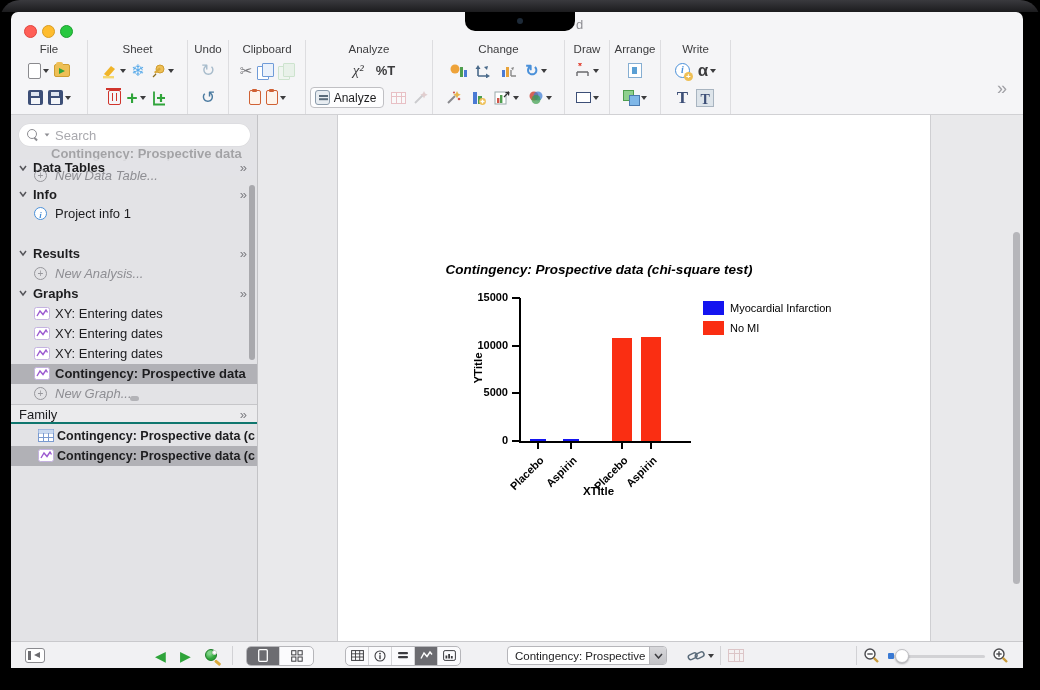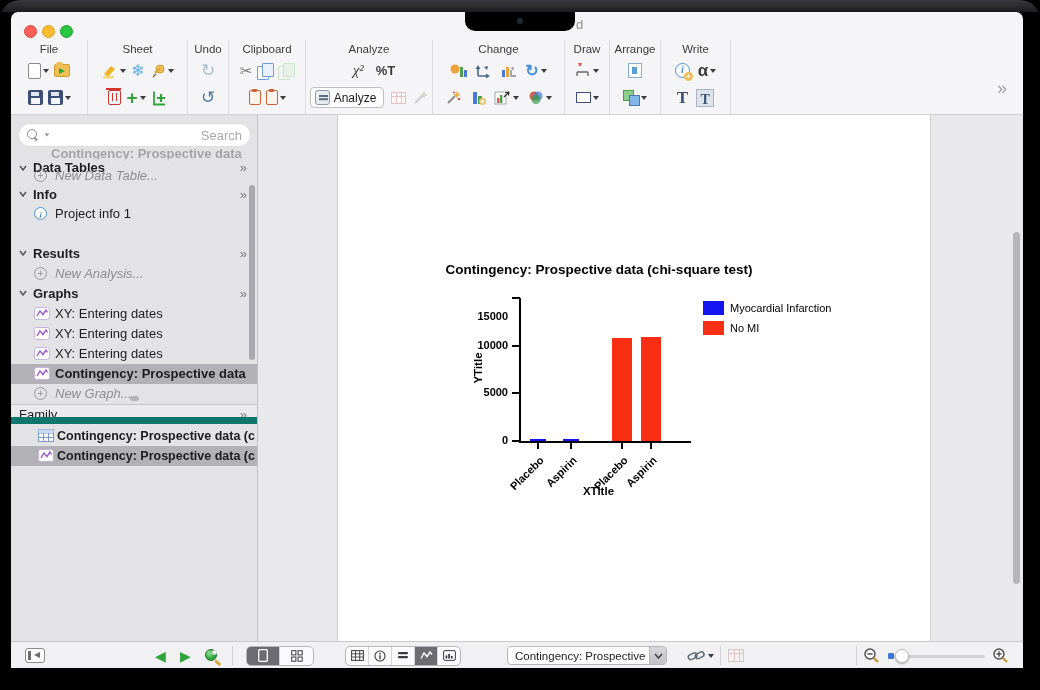--- a/index.html
+++ b/index.html
@@ -67,55 +67,55 @@
   .i-info-circ::before { content:"i"; position:absolute; left:0; top:0; width:100%; text-align:center; font:italic bold 10px "Liberation Serif",serif; color:#4a90d9; line-height:12px; }
   .i-info-circ.gold-plus::after { content:"+"; position:absolute; right:-4px; bottom:-4px; width:9px; height:9px; background:#eebf55; border-radius:50%; color:#fff; font-size:8px; font-weight:bold; text-align:center; line-height:9px; }
   .i-tbox { width:18px; height:18px; border:1px solid #a8b4c0; background:#dde4ea; text-align:center; }
   .i-analyze-badge { width:15px; height:15px; background:#e8edf2; border:1px solid #8a9aaa; border-radius:3px; }
   .i-analyze-badge::before { content:""; position:absolute; left:3px; top:4px; width:9px; height:1.6px; background:#5a6b7a; box-shadow:0 3.2px 0 #5a6b7a; }
   .analyze-btn { display:flex; align-items:center; gap:4px; border:1px solid #c0c0c4; background:#fdfdfe; border-radius:4px; padding:2px 7px 2px 4px; font-size:12px; color:#1d1d1f; }
 
   
   .sidebar { position:absolute; left:0; top:103px; width:247px; height:526px; background:#e3e3e6; border-right:1px solid #c3c3c6; overflow:hidden; }
   .search-box { position:absolute; left:8px; top:9px; width:231px; height:22px; background:#fff; border-radius:11px; display:flex; align-items:center; padding:0 8px; box-shadow:0 0 0 0.5px #d8d8db; }
-  .search-box input { border:none; outline:none; flex:1; font-size:13px; color:#1d1d1f; background:transparent;text-align:right; }
+  .search-box input { border:none; outline:none; flex:1; font-size:13px; color:#1d1d1f; background:transparent; }
   .search-box input::placeholder { color:#a9a9ae; }
   .mag { position:relative; width:13px; height:13px; margin-right:4px; }
   .mag::before { content:""; position:absolute; left:0; top:0; width:8px; height:8px; border:1.6px solid #8e8e93; border-radius:50%; }
   .mag::after { content:""; position:absolute; left:8px; top:8px; width:4px; height:1.6px; background:#8e8e93; transform:rotate(45deg); transform-origin:0 0; }
   .srow { position:absolute; left:0; right:0; height:20px; line-height:20px; font-size:13px; color:#1d1d1f; white-space:nowrap; overflow:hidden; }
   .shdr { font-weight:600; }
   .shdr .lbl { position:absolute; left:22px; }
   .shdr .more, .srow .more { position:absolute; right:10px; color:#7c7c81; font-size:13px; font-weight:400; }
   .chev { position:absolute; left:7px; top:5px; }
   .newitem { color:#8e8e93; font-style:italic; }
   .srow .txt { position:absolute; left:44px; }
   .srow .sic { position:absolute; left:23px; top:3px; }
   .plus-circ { width:13px; height:13px; border:1.3px solid #97979c; border-radius:50%; position:relative; }
   .plus-circ::before { content:"+"; position:absolute; left:0; top:-1px; width:100%; text-align:center; font-size:10px; color:#97979c; line-height:13px; font-style:normal; }
   .info-circ-sm { width:13px; height:13px; border:1.3px solid #4a90d9; border-radius:50%; position:relative; background:#fff; }
   .info-circ-sm::before { content:"i"; position:absolute; left:0; top:0.5px; width:100%; text-align:center; font:italic bold 9px "Liberation Serif",serif; color:#4a90d9; line-height:12px; }
   .selrow { background:#b1b1b6; font-weight:bold; }
   .ghostrow { opacity:.32; font-weight:bold; }
   .hdr-overlay { background:rgba(227,227,230,.82); }
-  .family-hdr { height:20px; background:#ebebed; border-top:1px solid #c6c6c9; border-bottom:7px solid #0f766e; font-weight:400; color:#1d1d1f; }
+  .family-hdr { height:20px; background:#ebebed; border-top:1px solid #c6c6c9; border-bottom:2px solid #0f766e; font-weight:400; color:#1d1d1f; }
   .family-hdr .lbl { position:absolute; left:8px; }
   .famrow { font-weight:bold; font-size:12.5px; }
   .famrow .txt { position:absolute; left:46px; }
   .famrow .sic { position:absolute; left:27px; top:3px; }
   .side-vscroll { position:absolute; right:2px; top:70px; width:6px; height:175px; border-radius:3px; background:#a9a9ad; }
   .side-hdot { position:absolute; left:119px; top:281px; width:9px; height:5px; border-radius:3px; background:#b3b3b7; }
 
   
   .content { position:absolute; left:247px; top:103px; right:0; height:526px; background:#e9e9eb; overflow:hidden; }
   .page { position:absolute; left:79px; top:0; width:594px; height:526px; background:#fff; border-left:1px solid #cfcfd2; border-right:1px solid #cfcfd2; }
   .content-vscroll { position:absolute; right:3px; top:117px; width:7px; height:352px; border-radius:4px; background:#b6b6ba; }
 
   
-  .chart-title { position:absolute; left:30px; top:147px; width:462px; text-align:center; font-size:13.5px; font-weight:bold; color:#000; }
+  .chart-title { position:absolute; left:30px; top:147px; width:462px; text-align:center; font-size:13.5px; font-weight:bold; color:#000;font-style:italic; }
   .y-axis { position:absolute; left:181px; top:183px; width:2px; height:145px; background:#000; }
   .x-axis { position:absolute; left:181px; top:326px; width:172px; height:2px; background:#000; }
   .ytick { position:absolute; width:8px; height:2px; background:#000; }
   .yticklabel { position:absolute; width:60px; text-align:right; font-size:11px; font-weight:bold; color:#000; }
   .xtick { position:absolute; width:2px; height:6px; background:#000; }
   .bar { position:absolute; }
   .xcat { position:absolute; width:60px; height:13px; text-align:right; font-size:11px; font-weight:bold; color:#000; transform:rotate(-45deg); transform-origin:100% 50%; }
   .ytitle { position:absolute; left:100px; top:247px; width:80px; text-align:center; font-size:11.5px; font-weight:bold; transform:rotate(-90deg); }
   .xtitle { position:absolute; left:163px; top:370px; width:195px; text-align:center; font-size:11.5px; font-weight:bold; }
   .lgrow { position:absolute; height:14px; }
@@ -540,21 +540,21 @@
           <div class="xtitle">XTitle</div>
           <div class="y-axis"></div>
           <div class="x-axis"></div>
         <div class="ytick" style="left: 174px; top: 325px;"></div>
             <div class="yticklabel" style="left: 110px; top: 319px;">0</div>
             <div class="ytick" style="left: 174px; top: 277.333px;"></div>
             <div class="yticklabel" style="left: 110px; top: 271.333px;">5000</div>
             <div class="ytick" style="left: 174px; top: 229.667px;"></div>
             <div class="yticklabel" style="left: 110px; top: 223.667px;">10000</div>
             <div class="ytick" style="left: 174px; top: 182px;"></div>
-            <div class="yticklabel" style="left: 110px; top: 176px; margin-top: 19px;">15000</div>
+            <div class="yticklabel" style="left: 110px; top: 176px;">15000</div>
             <div class="bar" style="left: 192px; top: 324px; width: 16px; height: 2px; background: rgb(20, 20, 240);"></div>
             <div class="bar" style="left: 225px; top: 324px; width: 16px; height: 2px; background: rgb(20, 20, 240);"></div>
             <div class="bar" style="left: 274px; top: 222.611px; width: 20px; height: 103.389px; background: rgb(250, 46, 18);"></div>
             <div class="bar" style="left: 303px; top: 221.772px; width: 20px; height: 104.228px; background: rgb(250, 46, 18);"></div>
             <div class="xtick" style="left: 199px; top: 328px;"></div>
             <div class="xcat" style="left: 144px; top: 337px;">Placebo</div>
             <div class="xtick" style="left: 232px; top: 328px;"></div>
             <div class="xcat" style="left: 177px; top: 337px;">Aspirin</div>
             <div class="xtick" style="left: 283px; top: 328px;"></div>
             <div class="xcat" style="left: 228px; top: 337px;">Placebo</div>

